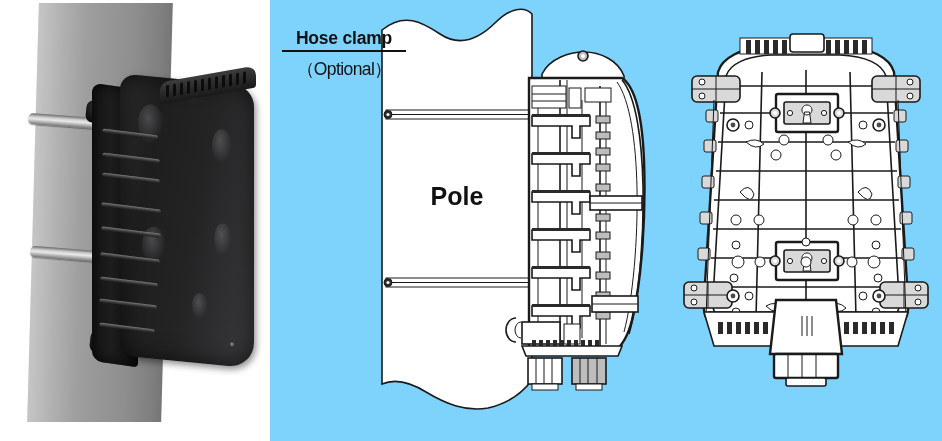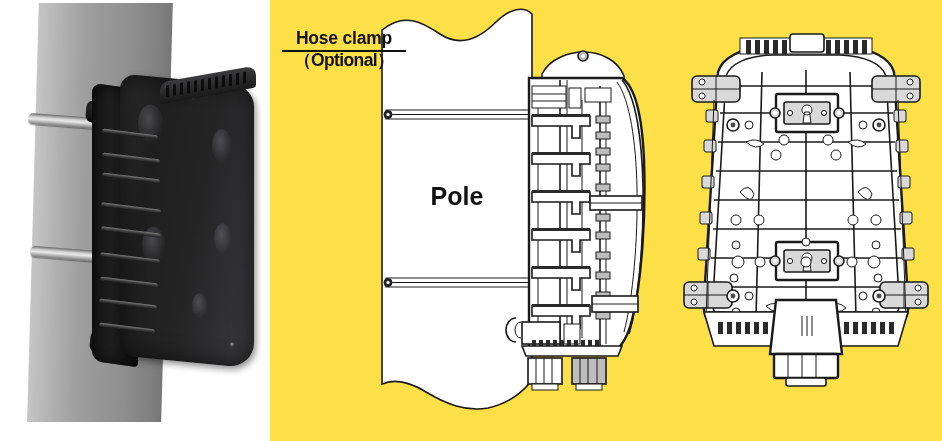--- a/index.html
+++ b/index.html
@@ -1,17 +1,17 @@
 <!DOCTYPE html>
 <html><head>
 <meta charset="utf-8">
 <style>
   html,body{margin:0;padding:0;background:#ffffff;}
   body{width:942px;height:441px;font-family:"Liberation Sans",sans-serif;overflow:hidden;}
-  #stage{position:relative;width:942px;height:441px;background:#fde047;}
+  #stage{position:relative;width:942px;height:441px;background:#7dd3fc;}
 
   
   .panel-photo{position:absolute;left:0;top:0;width:270px;height:441px;overflow:hidden;background:#fff;}
   .photo-inner{position:absolute;left:0;top:0;width:270px;height:441px;}
 
   .pole{
     position:absolute;left:33px;top:3px;width:134px;height:419px;
     background:linear-gradient(90deg,#b9b9b9 0%,#a9a9a9 18%,#9a9a9a 45%,#8e8e8e 72%,#7f7f7f 92%,#767676 100%);
     transform:skewX(-1.6deg);
   }
@@ -57,21 +57,21 @@
   .screwdot{position:absolute;width:5px;height:5px;border-radius:50%;
     background:radial-gradient(circle at 35% 30%,#9a9a9a,#3a3a3a 60%,#141414);}
   .softmark{position:absolute;border-radius:50%;
     background:radial-gradient(ellipse at 40% 35%,rgba(150,150,155,.35),rgba(0,0,0,0) 70%);}
 
   
   .panel-draw{position:absolute;left:270px;top:0;width:400px;height:441px;}
 
   .callout{position:absolute;left:10px;top:28px;width:128px;text-align:center;color:#111;}
   .callout .l1{font-size:17.5px;font-weight:bold;letter-spacing:-.2px;line-height:21px;white-space:nowrap;}
-  .callout .l2{font-size:17.5px;font-weight:bold;letter-spacing:-.6px;line-height:22px;white-space:nowrap;}
+  .callout .l2{font-size:17.5px;font-weight:normal;letter-spacing:-.6px;line-height:22px;white-space:nowrap;margin-top:9px;}
   .callout .underline{position:absolute;left:2px;top:22px;width:124px;height:2px;background:#111;}
 
   
   .panel-rear{position:absolute;left:670px;top:0;width:272px;height:441px;}
 
   svg{display:block;}
   .ln{fill:none;stroke:#1a1a1a;}
   .thin{stroke-width:1;}
   .med{stroke-width:1.6;}
   .thick{stroke-width:2.4;}

